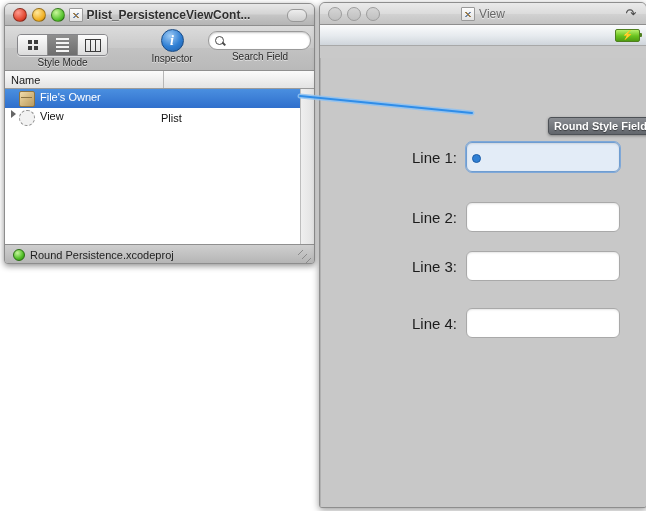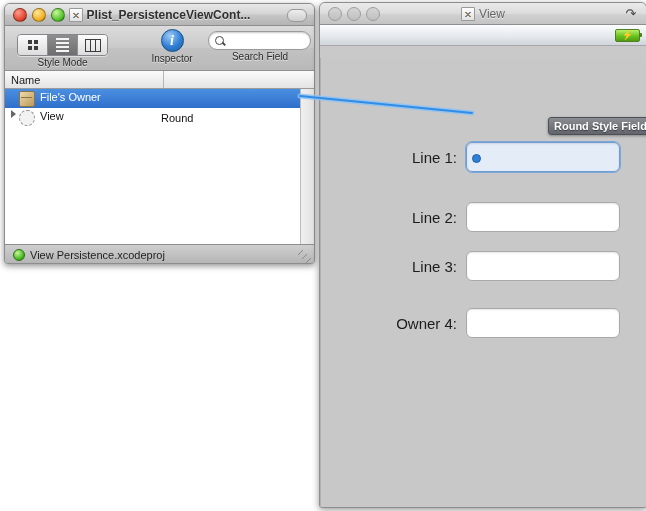--- a/index.html
+++ b/index.html
@@ -338,29 +338,29 @@
         </div>
       </div>
 
 
       <div class="trow">
         <div class="cell-name">
           <span class="disclosure"></span>
           <span class="row-icon icon-dashed-circle"></span>
           <span>View</span>
         </div>
-        <div class="cell-type">Round</div>
+        <div class="cell-type">Plist</div>
       </div>
 
       <div class="ib-scroll-v"></div>
     </div>
 
     <div class="ib-statusbar">
       <span class="status-dot"></span>
-      <span>View Persistence.xcodeproj</span>
+      <span>Round Persistence.xcodeproj</span>
       <span class="grip"></span>
     </div>
   </div>
 
   <div id="view-window">
 
     <div class="titlebar inactive">
       <div class="traffic">
         <div class="light inactive"></div>
         <div class="light inactive"></div>
@@ -392,21 +392,21 @@
         <div class="row-label">Line 2:</div>
         <div class="tf"></div>
       </div>
 
       <div class="form-row" style="left:49px; top:193px;">
         <div class="row-label">Line 3:</div>
         <div class="tf"></div>
       </div>
 
       <div class="form-row" style="left:49px; top:250px;">
-        <div class="row-label">Owner 4:</div>
+        <div class="row-label">Line 4:</div>
         <div class="tf"></div>
       </div>
 
     </div>
   </div>
 
   <svg id="conn-line">
     <line x1="300" y1="96" x2="472" y2="113" stroke="#8fc2f2" stroke-width="5" stroke-linecap="round" opacity="0.85"></line>
     <line x1="300" y1="96" x2="472" y2="113" stroke="#2f8de8" stroke-width="2" stroke-linecap="round"></line>
   </svg>

